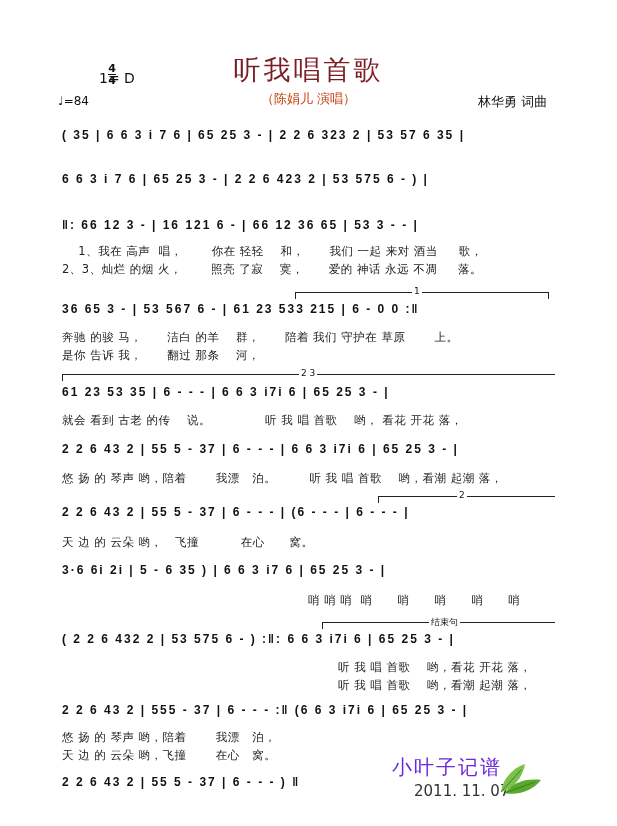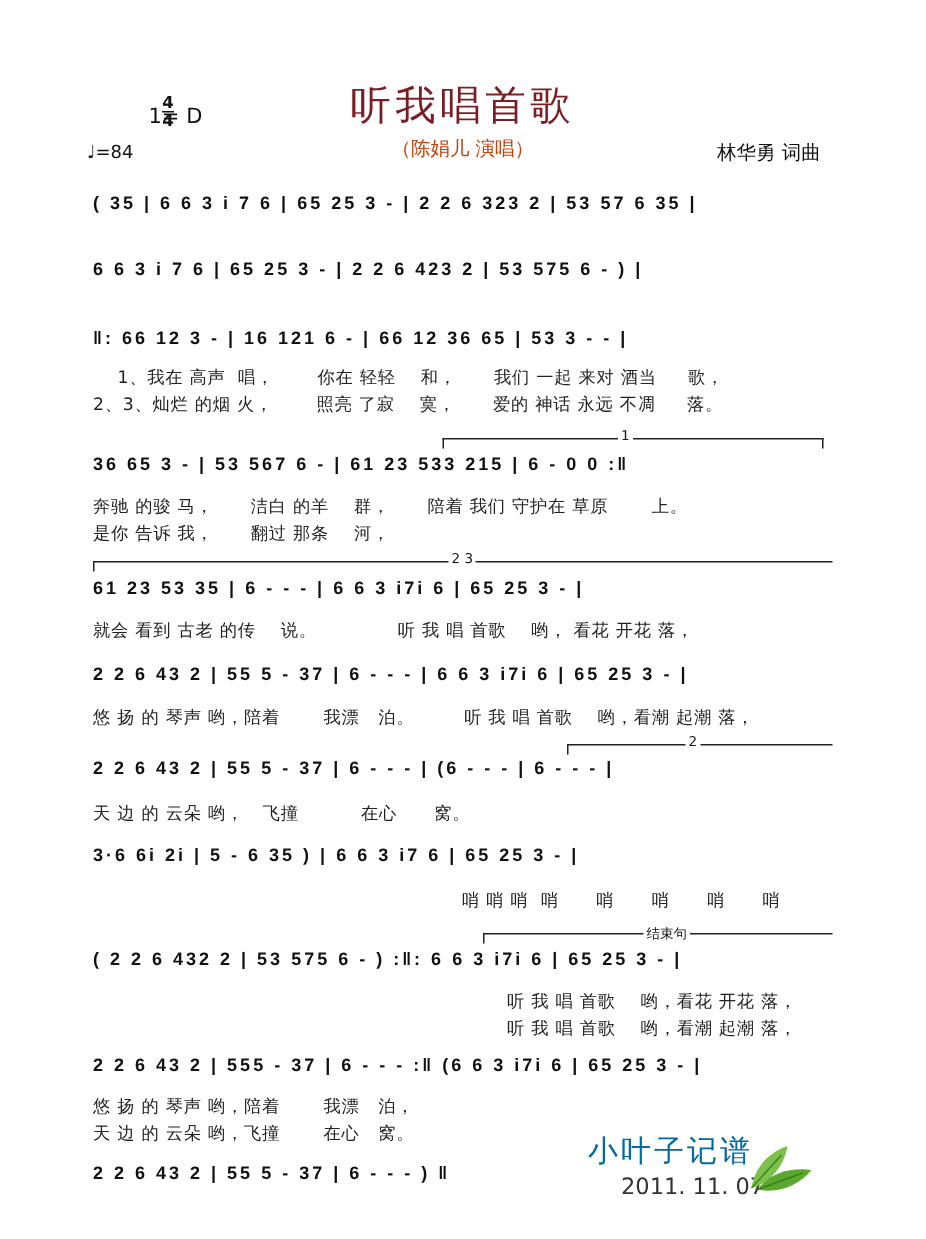--- a/index.html
+++ b/index.html
@@ -10,21 +10,21 @@
   .key{left:62px;top:70px;font-size:14px;margin-left:37px;}
   .timesig{left:108px;top:63px;font-size:11px;line-height:11px;text-align:center;font-weight:bold;}
   .timesig .bar{border-top:1px solid #111;width:8px;margin:0 auto;}
   .tempo{left:58px;top:94px;font-size:12px;}
   .composer{left:478px;top:93px;font-size:13px;}
   .row{position:absolute;left:62px;white-space:nowrap;font-size:12px;font-weight:bold;letter-spacing:2px;font-family:"Liberation Sans","DejaVu Sans",sans-serif;}
   .lyric{position:absolute;white-space:pre;font-size:11.5px;color:#222;letter-spacing:0.5px;}
   .volta{position:absolute;border-top:1px solid #222;border-left:1px solid #222;height:6px;}
   .volta-end{border-right:1px solid #222;}
   .volta-label{position:absolute;font-size:9px;background:#fff;padding:0 2px;top:-7px;}
-  .watermark{left:392px;top:754px;font-family:"DejaVu Serif","Liberation Serif",serif;font-size:20px;color:#0369a1;letter-spacing:2px;}
+  .watermark{left:392px;top:754px;font-family:"DejaVu Serif","Liberation Serif",serif;font-size:20px;color:#6d28d9;letter-spacing:2px;}
   .wm-date{left:414px;top:782px;font-size:15px;color:#333;}
   .leaf{left:495px;top:760px;width:48px;height:36px;}
 </style>
 </head>
 <body>
 
 <div class="abs title">听我唱首歌</div>
 <div class="abs performer">（陈娟儿 演唱）</div>
 <div class="abs key">1= D</div>
 <div class="abs timesig">

